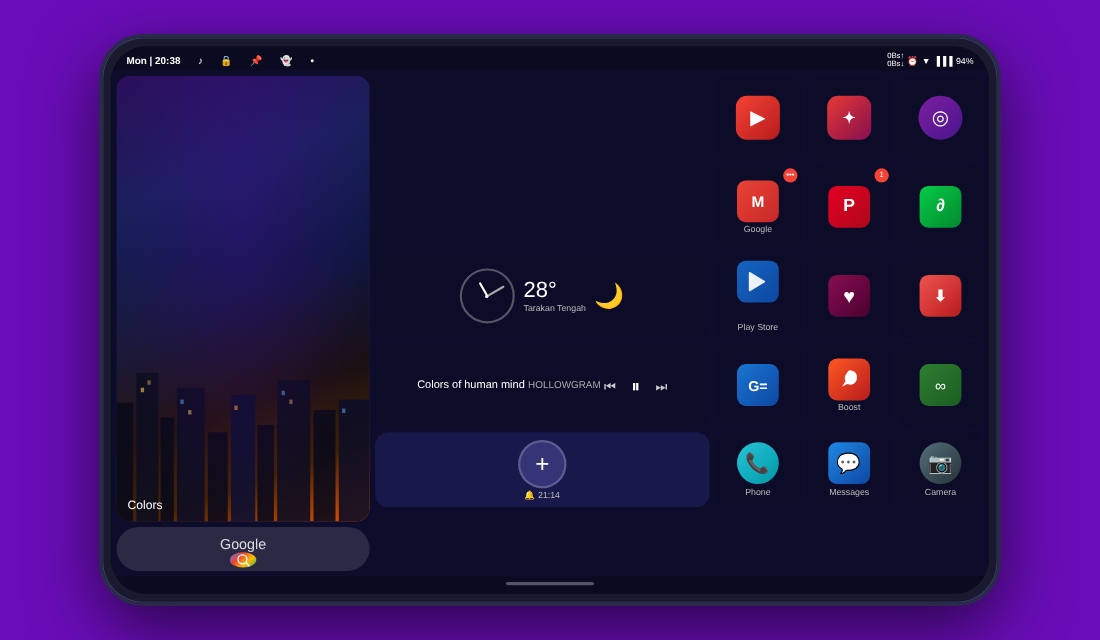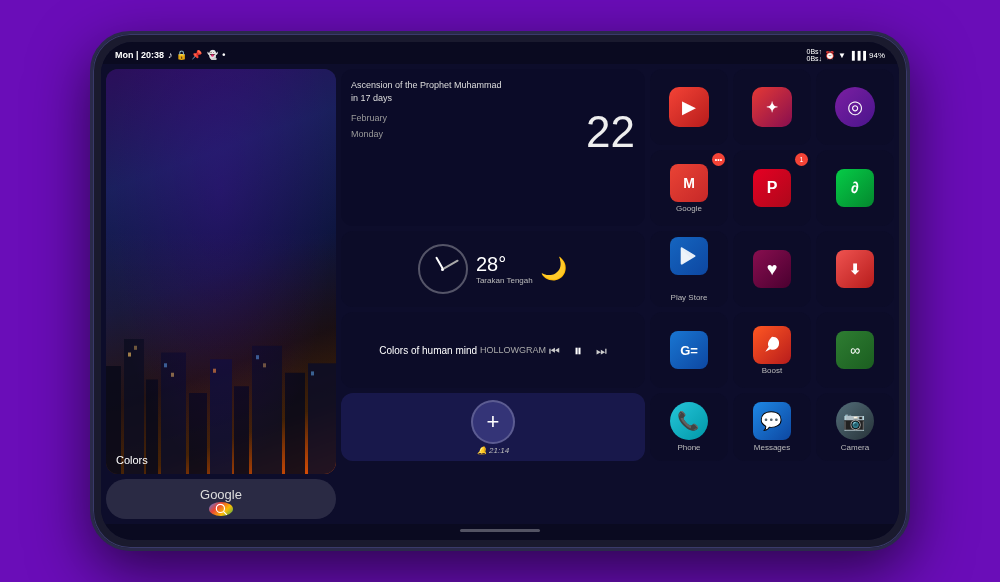--- a/index.html
+++ b/index.html
@@ -69,21 +69,21 @@
       justify-content: space-between;
       padding: 6px 14px 2px;
       background: #0a0a20;
       font-size: 9px;
       color: #fff;
       height: 22px;
     }
     .status-left {
       display: flex;
       align-items: center;
-      gap: 4px;
+      gap: 16px;
       font-weight: 600;
       font-size: 9px;
     }
     .status-right {
       display: flex;
       align-items: center;
       gap: 3px;
       font-size: 8px;
     }
 
@@ -259,33 +259,20 @@
               <circle cx="11" cy="11" r="7" stroke="white" stroke-width="2" fill="none"></circle>
               <line x1="16.5" y1="16.5" x2="22" y2="22" stroke="white" stroke-width="2"></line>
             </svg>
           </div>
         </div>
 
       </div>
 
       <div style="display:grid; grid-template-columns: 1fr 78px 78px 78px; grid-template-rows: 76px 76px 76px 76px 68px; gap:5px;">
 
-        <div style="grid-column:1; grid-row:1/3; background:rgba(12,12,40,0.95); border-radius:12px; padding:10px;">
-          <div style="font-size:9px; color:#ddd; line-height:1.4; margin-bottom:6px;">
-            <span>Ascension of the Prophet Muhammad</span><br>
-            <span>in 17 days</span>
-          </div>
-          <div style="display:flex; justify-content:space-between; align-items:flex-start;">
-            <div style="font-size:9px; color:#999; line-height:1.8;">
-              <div>February</div>
-              <div>Monday</div>
-            </div>
-            <div style="font-size:44px; font-weight:200; color:#eee; line-height:1;">22</div>
-          </div>
-        </div>
 
         <div style="grid-column:2; grid-row:1; background:rgba(12,12,40,0.9); border-radius:12px; display:flex; align-items:center; justify-content:center;">
           <div style="width:40px;height:40px;background:linear-gradient(135deg,#f44336,#b71c1c);border-radius:10px;display:flex;align-items:center;justify-content:center;color:white;font-size:18px;">▶</div>
         </div>
 
         <div style="grid-column:3; grid-row:1; background:rgba(12,12,40,0.9); border-radius:12px; display:flex; align-items:center; justify-content:center;">
           <div style="width:40px;height:40px;background:linear-gradient(135deg,#e53935,#880e4f);border-radius:10px;display:flex;align-items:center;justify-content:center;color:white;font-size:14px;font-weight:bold;">✦</div>
         </div>
 
         <div style="grid-column:4; grid-row:1; background:rgba(12,12,40,0.9); border-radius:12px; display:flex; align-items:center; justify-content:center;">
@@ -361,21 +348,21 @@
           <span style="font-size:8px;color:#bbb;">Boost</span>
         </div>
 
         <div style="grid-column:4; grid-row:4; background:rgba(12,12,40,0.9); border-radius:12px; display:flex; align-items:center; justify-content:center;">
           <div style="width:38px;height:38px;background:linear-gradient(135deg,#2e7d32,#1b5e20);border-radius:8px;display:flex;align-items:center;justify-content:center;color:white;font-size:14px;">∞</div>
         </div>
 
         <div style="grid-column:1; grid-row:5; background:rgba(30,30,90,0.7); border-radius:12px; display:flex; align-items:center; justify-content:center;">
           <div style="display:flex;flex-direction:column;align-items:center;gap:2px;">
             <div style="width:44px;height:44px;background:rgba(60,60,130,0.8);border-radius:50%;display:flex;align-items:center;justify-content:center;font-size:22px;color:#fff;border:2px solid rgba(255,255,255,0.2);">+</div>
-            <span style="font-size:8px;color:#bbb;font-style:italic;">🔔 21:14</span>
+            <span style="font-size:8px;color:#bbb;">🔔 21:14</span>
           </div>
         </div>
 
         <div style="grid-column:2; grid-row:5; background:rgba(12,12,40,0.9); border-radius:12px; display:flex; flex-direction:column; align-items:center; justify-content:center; gap:3px;">
           <div style="width:38px;height:38px;background:linear-gradient(135deg,#26c6da,#0097a7);border-radius:50%;display:flex;align-items:center;justify-content:center;color:white;font-size:18px;">📞</div>
           <span style="font-size:8px;color:#bbb;">Phone</span>
         </div>
 
         <div style="grid-column:3; grid-row:5; background:rgba(12,12,40,0.9); border-radius:12px; display:flex; flex-direction:column; align-items:center; justify-content:center; gap:3px;">
           <div style="width:38px;height:38px;background:linear-gradient(135deg,#1e88e5,#0d47a1);border-radius:8px;display:flex;align-items:center;justify-content:center;color:white;font-size:18px;">💬</div>

